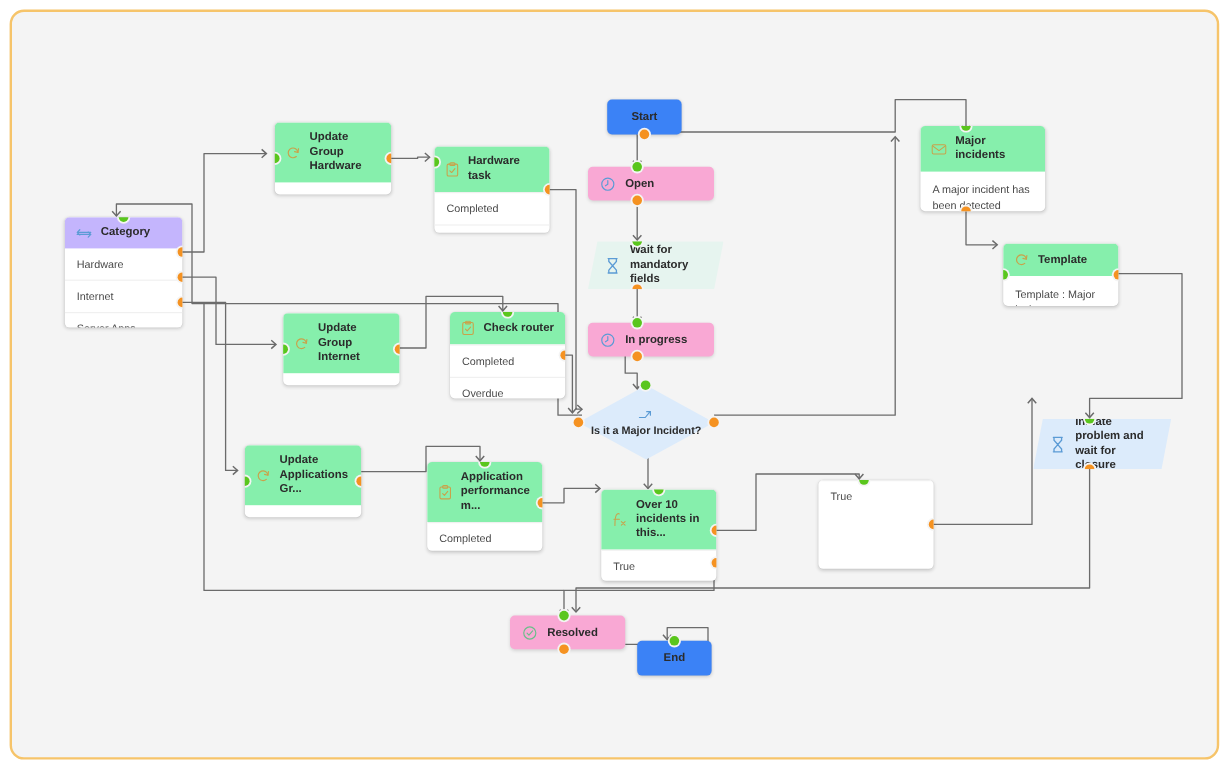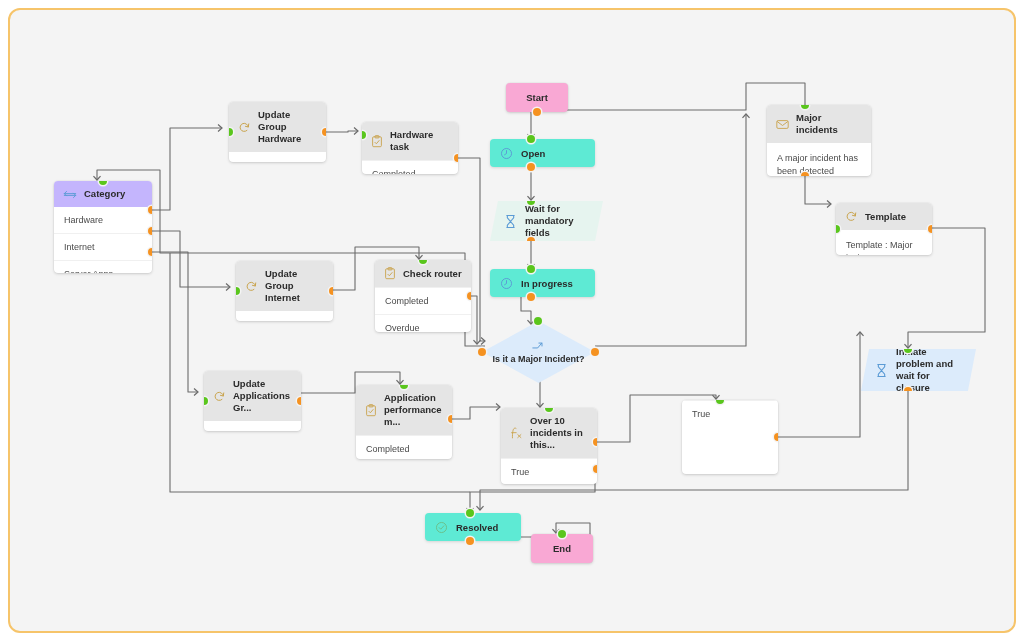--- a/index.html
+++ b/index.html
@@ -24,45 +24,45 @@
     border-radius:4px;
     box-shadow:0 1px 3px rgba(0,0,0,.16), 0 0 0 .5px rgba(0,0,0,.04);
     overflow:hidden;
   }
   .card .hdr{
     display:flex;align-items:center;gap:7px;
     padding:7px 9px;
     font-size:9.5px;font-weight:bold;color:#2b2b2b;
     line-height:12px;
   }
-  .card .hdr.amber{background:#e5e5e5;}
+  .card .hdr.amber{background:#86efac;}
   .card .hdr.blue{background:#c4b5fd;}
   .card .row{
     padding:7px 10px;
     font-size:9px;color:#4a4a4a;
     border-top:1px solid #f0f0f0;
     line-height:12px;
     white-space:nowrap;overflow:hidden;text-overflow:ellipsis;
   }
   .card .row.first{border-top:none;}
   .card .desc{
     padding:9px 10px;font-size:9px;color:#4a4a4a;line-height:13px;
   }
 
   
   .plain{
-    background:#f9a8d4;border-radius:4px;
+    background:#3b82f6;border-radius:4px;
     box-shadow:0 1px 3px rgba(0,0,0,.16), 0 0 0 .5px rgba(0,0,0,.04);
     display:flex;align-items:center;justify-content:center;
     font-size:9.5px;font-weight:bold;color:#2b2b2b;
   }
 
   
   .status{
-    background:#5eead4;border-radius:4px;
+    background:#f9a8d4;border-radius:4px;
     box-shadow:0 1px 3px rgba(0,0,0,.13);
     display:flex;align-items:center;gap:8px;
     padding:0 10px;
     font-size:9.5px;font-weight:bold;color:#2b2b2b;
   }
 
   
   .para{
     background:#e6f4ef;
     display:flex;align-items:center;gap:8px;
@@ -244,21 +244,21 @@
             <path d="M13.2 3.6 L12.7 7.4 L9.2 6.6" fill="none" stroke="#c9a24a" stroke-width="1.2" stroke-linecap="round" stroke-linejoin="round"></path>
           </svg>
       </span>
       <span class="twoline">Update Group Hardware</span>
     </div>
     <div class="desc">Group : Hardware M...</div>
     <span class="port in" style="left:-4px;top:26px;"></span>
     <span class="port out" style="right:-4px;top:26px;"></span>
   </div>
 
-  <div class="node card" style="left:352px;top:112px;width:96px;height:52px;">
+  <div class="node card" style="left:352px;top:112px;width:96px;height:72px;">
     <div class="hdr amber">
       <span class="ico">
         <svg width="12" height="13" viewBox="0 0 14 16">
             <rect x="1.6" y="2.2" width="10.8" height="12.2" rx="1.4" fill="none" stroke="#c9a24a" stroke-width="1.1"></rect>
             <rect x="4.4" y="0.8" width="5.2" height="2.8" rx="1" fill="none" stroke="#c9a24a" stroke-width="1.1"></rect>
             <path d="M4.4 9 L6.2 10.8 L9.6 6.8" fill="none" stroke="#c9a24a" stroke-width="1.1" stroke-linecap="round" stroke-linejoin="round"></path>
           </svg>
       </span>
       <span>Hardware task</span>
     </div>

